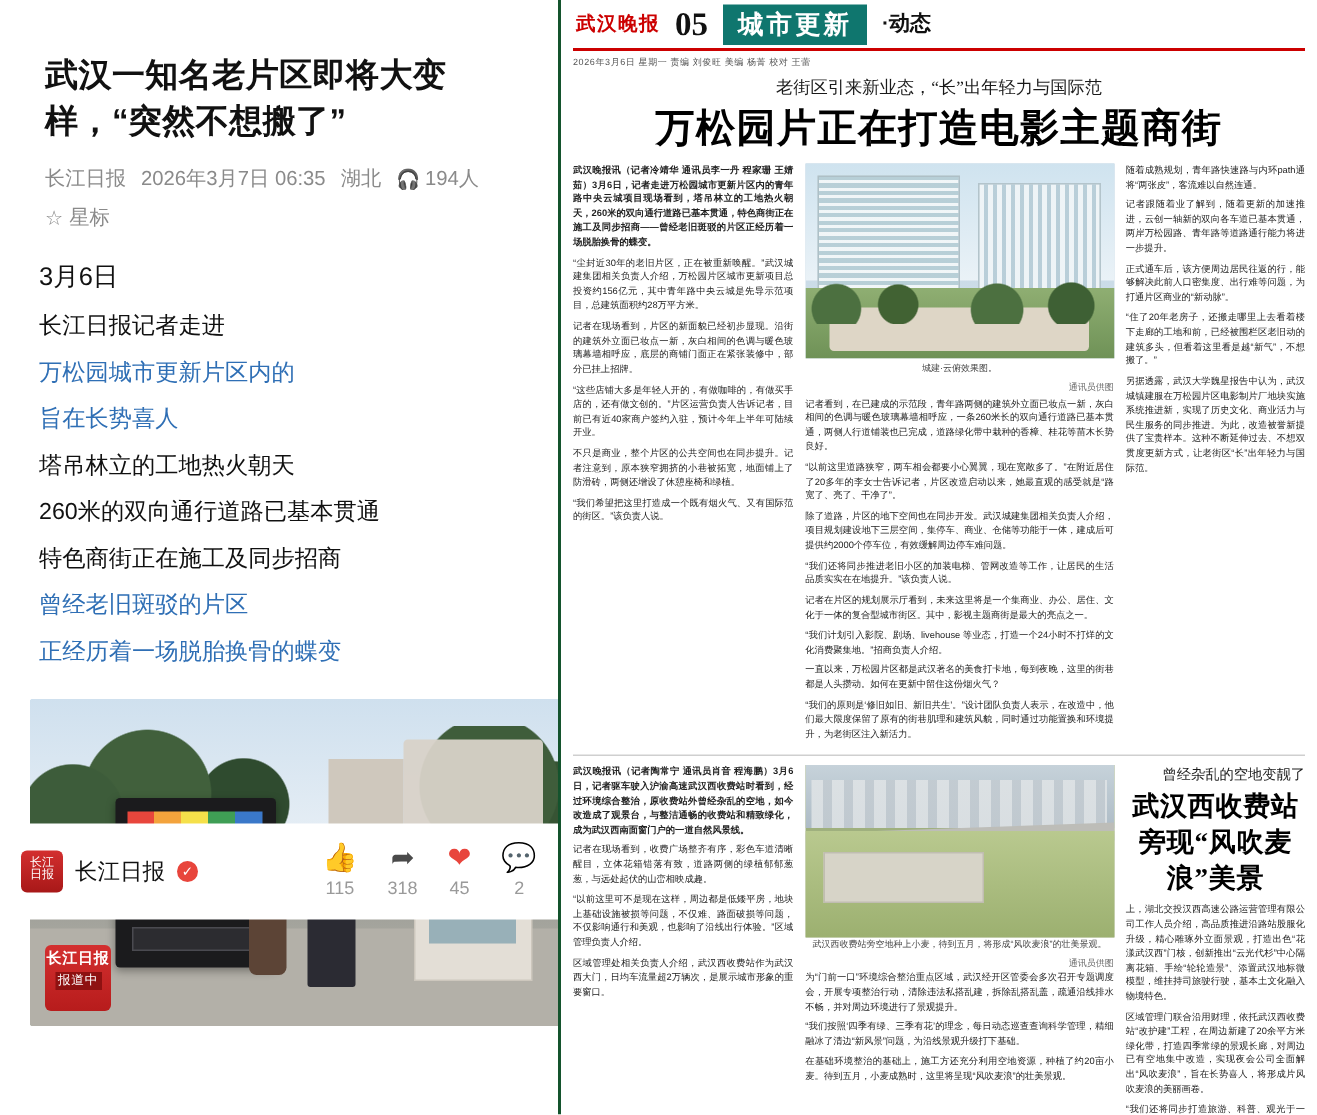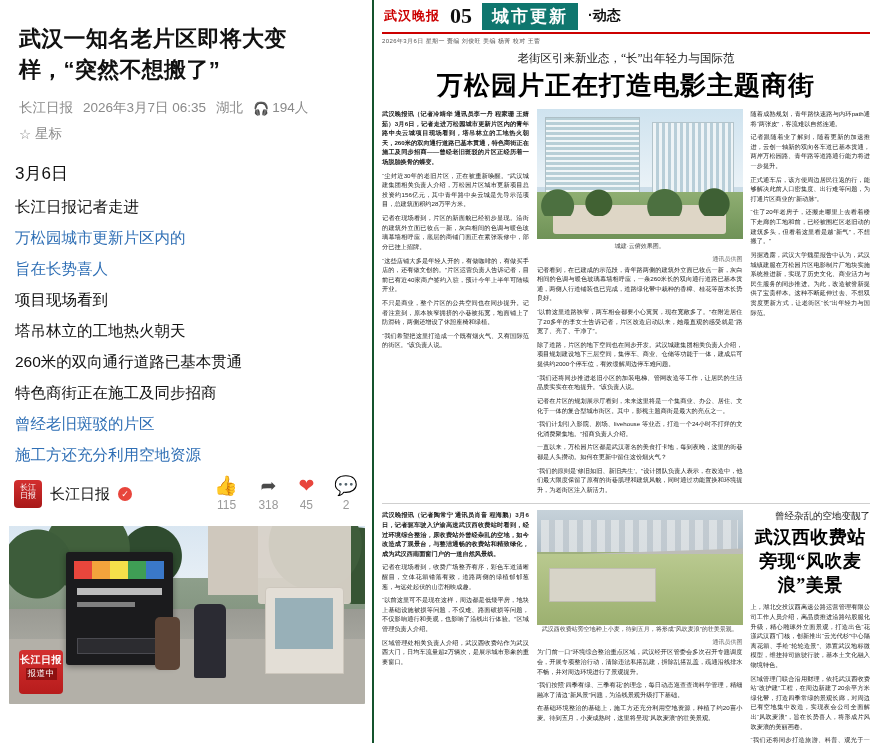--- a/index.html
+++ b/index.html
@@ -8,24 +8,24 @@
     width: 878px; height: 743px;
     font-family: "Liberation Sans", sans-serif;
     background: #ffffff;
     color: #111;
     overflow: hidden;
   }
   .page { position: relative; width: 878px; height: 743px; display: flex; }
 
   
   .left {
-    width: 372px; height: 526px;
+    width: 372px; height: 613px;
     background: #fff;
     position: relative;
-    padding: 1px;
+    padding: 12px;
   }
   .headline {
     font-size: 22px;
     font-weight: bold;
     line-height: 1.42;
     color: #111;
     padding: 22px 18px 0 18px;
     letter-spacing: 0.3px;
   }
   .meta-row {
@@ -216,26 +216,25 @@
     <div class="star-row">
       <span>☆</span>
       <span>星标</span>
     </div>
 
     <div class="summary">
       <div class="date">3月6日</div>
       <div>长江日报记者走进</div>
       <div class="hl">万松园城市更新片区内的</div>
       <div class="hl">旨在长势喜人</div>
-      <div>项目现场看到</div>
       <div>塔吊林立的工地热火朝天</div>
       <div>260米的双向通行道路已基本贯通</div>
       <div>特色商街正在施工及同步招商</div>
       <div class="hl">曾经老旧斑驳的片区</div>
-      <div class="hl">施工方还充分利用空地资源</div>
+      <div class="hl">正经历着一场脱胎换骨的蝶变</div>
     </div>
 
     <div class="photo">
       <div class="ph-sky"></div>
       <div class="ph-trees"></div>
       <div class="ph-building"></div>
       <div class="ph-building2"></div>
       <div class="ph-ground"></div>
       <div class="ph-path"></div>
       <div class="ph-board">

